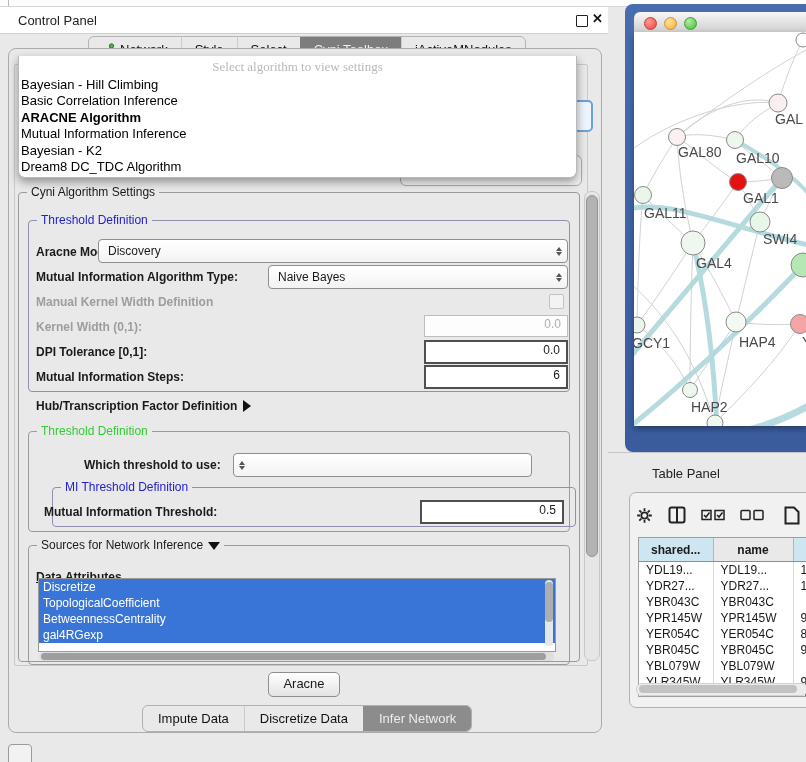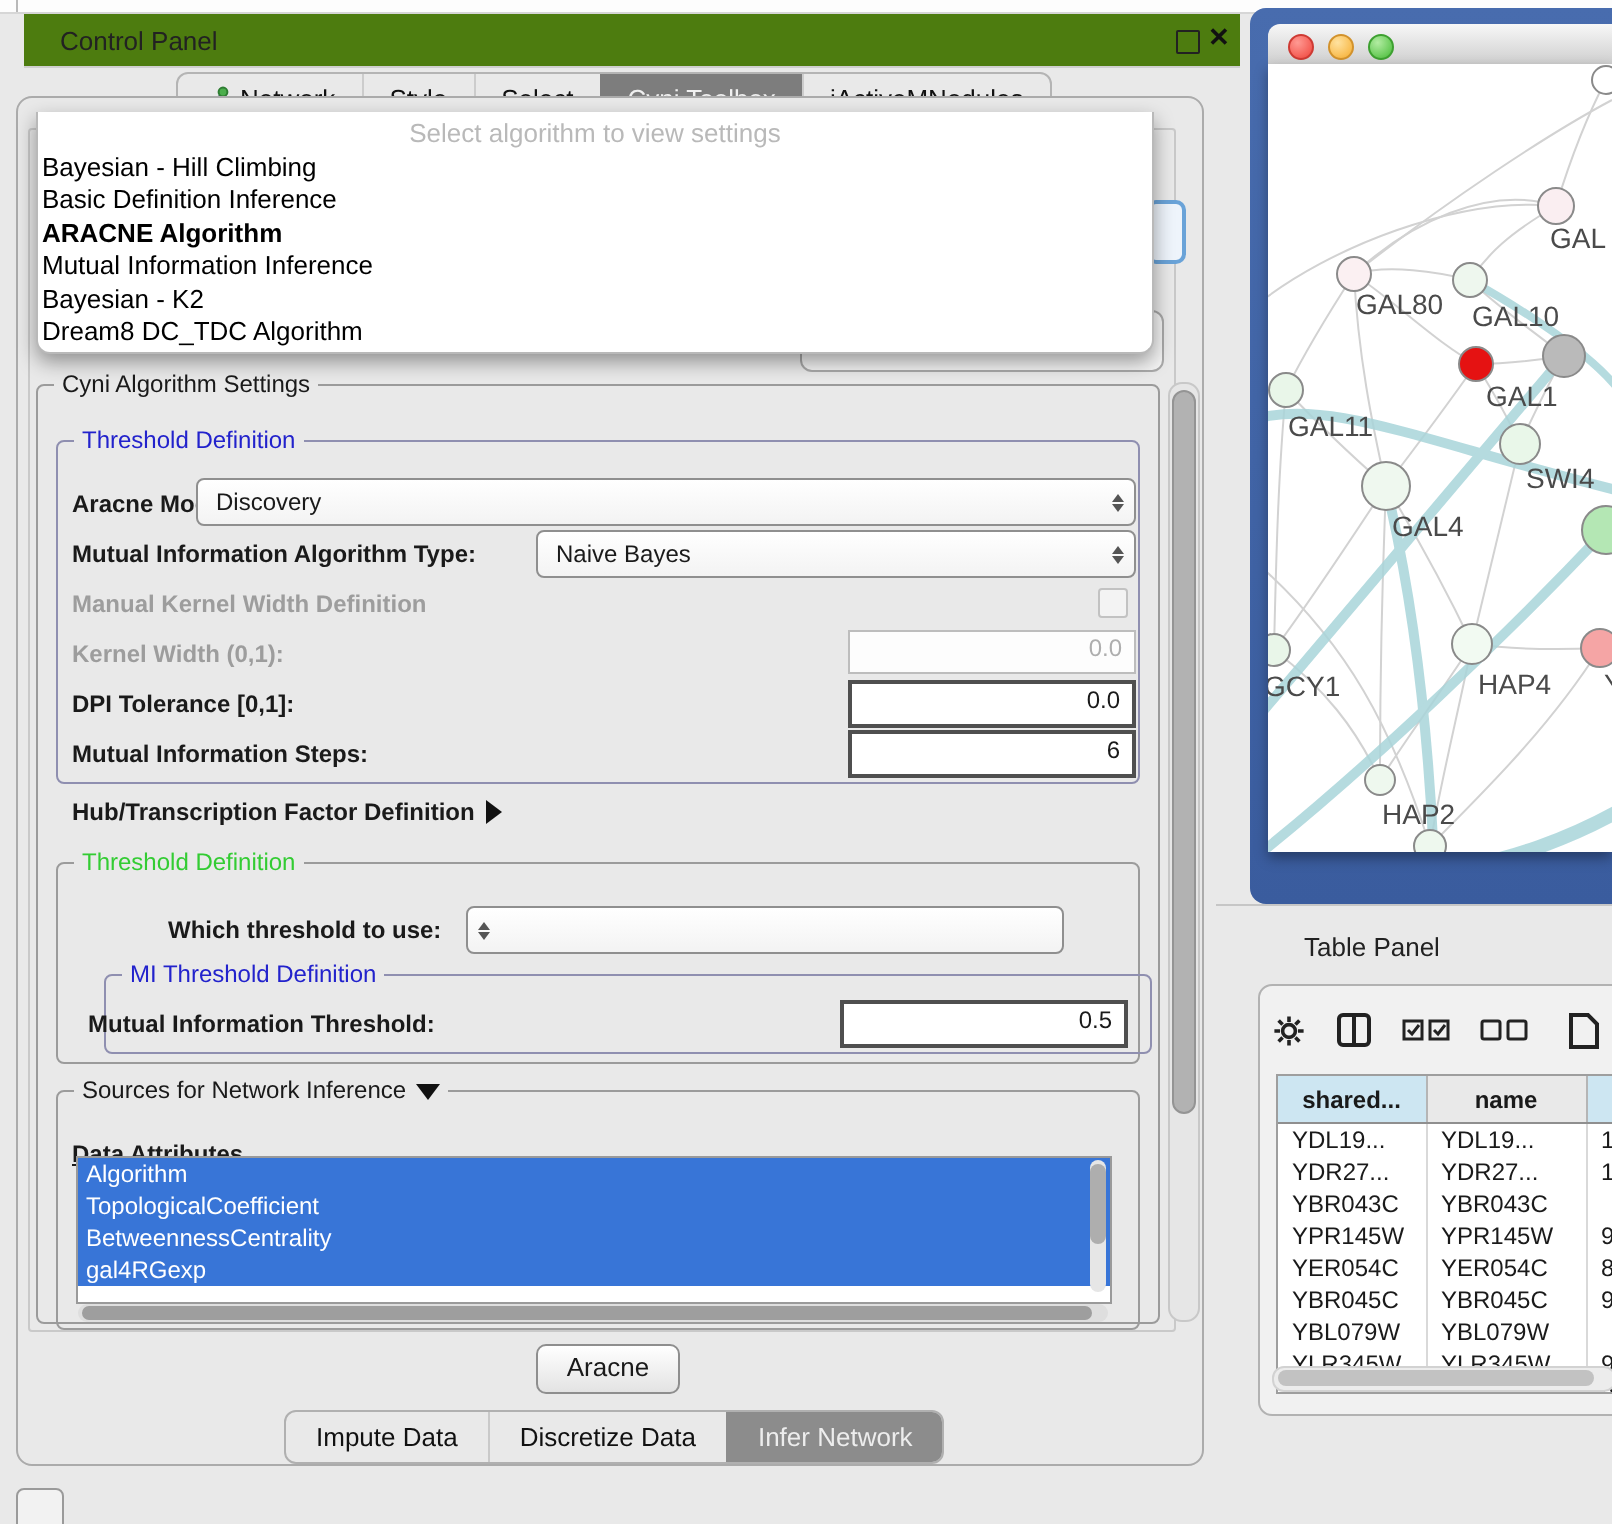--- a/index.html
+++ b/index.html
@@ -3,21 +3,21 @@
 <meta charset="utf-8">
 <style>
   html,body{margin:0;padding:0;}
   #root{position:relative;width:806px;height:762px;background:#e9e9e9;overflow:hidden;
         font-family:"Liberation Sans",sans-serif;color:#1a1a1a;}
   .abs{position:absolute;}
 
   
   #top-strip{left:0;top:0;width:806px;height:6px;background:#fdfdfd;border-bottom:1px solid #d6d6d6;}
   #top-strip .tick{position:absolute;left:8px;top:0;width:1px;height:6px;background:#b9b9b9;}
-  #cp-header{left:12px;top:7px;width:608px;height:26px;background:#4d7c0f;border-bottom:1px solid #cfcfcf;text-align:right;}
+  #cp-header{left:0;top:7px;width:608px;height:26px;background:#ffffff;border-bottom:1px solid #cfcfcf;text-align:right;}
   #cp-title{position:absolute;left:18px;top:6px;font-size:13px;color:#222;}
   #float-icon{position:absolute;left:576px;top:8px;width:10px;height:10px;border:1.5px solid #222;border-radius:1px;}
   #close-icon{position:absolute;left:592px;top:4px;font-size:13px;font-weight:bold;color:#111;}
 
   
   #top-tabs{left:88px;top:36px;height:25px;display:flex;align-items:stretch;
             border:1px solid #b4b4b4;border-radius:6px;background:#e9e9e9;overflow:hidden;}
   #top-tabs .tab{display:flex;align-items:center;padding:0 13px;font-size:13px;color:#111;
                  border-left:1px solid #cccccc;white-space:nowrap;}
   #top-tabs .tab:first-child{border-left:none;}
@@ -28,21 +28,21 @@
   #cp-outer{left:8px;top:48px;width:592px;height:683px;border:1px solid #ababab;border-radius:8px;background:#e9e9e9;}
   #cp-viewport{left:14px;top:64px;width:572px;height:600px;border:1px solid #c9c9c9;border-radius:2px;background:#e9e9e9;}
 
   
   #hidden-combo{left:400px;top:155px;width:180px;height:29px;border:1px solid #a9a9a9;border-radius:6px;background:#f4f4f4;}
   #hidden-focus{left:573px;top:100px;width:16px;height:28px;border:2px solid #6aa3d8;border-radius:5px;background:#eef4fb;}
 
   
   #algo-dd{left:18px;top:56px;width:557px;background:#ffffff;border:1px solid #b9b9b9;border-top:none;
            border-radius:0 0 7px 7px;box-shadow:0 4px 10px rgba(0,0,0,.38);z-index:60;padding-bottom:2px;}
-  #algo-dd .ph{font-size:13px;color:#b9b9b9;text-align:center;padding:3px 0 2px 0;}
+  #algo-dd .ph{font-size:13px;color:#b9b9b9;text-align:center;padding:3px 0 2px 0;font-family:Liberation Serif, serif;}
   #algo-dd .dd-item{font-size:13px;color:#000;padding:0 0 0 2px;line-height:16.4px;}
   #algo-dd .dd-item.sel{font-weight:bold;}
 
   
   .gbox{position:absolute;border:1px solid #9b9b9b;border-radius:4px;}
   .legend{position:absolute;top:-8px;left:8px;background:#e9e9e9;padding:0 4px;font-size:12px;white-space:nowrap;}
   .legend.blue{color:#2222cc;}
   .legend.green{color:#33cc33;}
   .lbl{position:absolute;font-size:12px;font-weight:bold;color:#1a1a1a;white-space:nowrap;}
   .lbl.dis{color:#9d9d9d;}
@@ -209,21 +209,21 @@
     <span class="legend blue">MI Threshold Definition</span>
   </div>
   <div class="lbl" style="left:44px;top:505px;">Mutual Information Threshold:</div>
   <div class="tinput dark" style="left:420px;top:500px;width:134px;">0.5</div>
 
   <div class="gbox" style="left:28px;top:545px;width:540px;height:118px;">
     <span class="legend"><span>Sources for Network Inference</span><span class="tri-down"></span></span>
   </div>
   <div class="lbl" style="left:36px;top:570px;text-decoration:underline;">Data Attributes</div>
   <div class="abs" id="attr-list">
-      <div class="attr-item">Algorithm</div>
+      <div class="attr-item">Discretize</div>
       <div class="attr-item">TopologicalCoefficient</div>
       <div class="attr-item">BetweennessCentrality</div>
       <div class="attr-item">gal4RGexp</div>
     </div>
   <div class="abs" id="attr-vscroll">
       <div id="attr-vthumb"></div>
     </div>
   <div class="abs" id="attr-hscroll">
       <div id="attr-hthumb"></div>
     </div>
@@ -243,21 +243,21 @@
       <div class="tab active">
         <span>Infer Network</span>
       </div>
     </div>
 
   <div class="abs" id="float-btn"></div>
 
   <div class="abs" id="algo-dd">
     <div class="ph">Select algorithm to view settings</div>
   <div class="dd-item">Bayesian - Hill Climbing</div>
-      <div class="dd-item">Basic Definition Inference</div>
+      <div class="dd-item">Basic Correlation Inference</div>
       <div class="dd-item sel">ARACNE Algorithm</div>
       <div class="dd-item">Mutual Information Inference</div>
       <div class="dd-item">Bayesian - K2</div>
       <div class="dd-item">Dream8 DC_TDC Algorithm</div>
     </div>
 
   <div class="abs" id="net-win">
     <div id="net-title">
       <div class="tl" id="tl-red"></div>
       <div class="tl" id="tl-yellow"></div>

